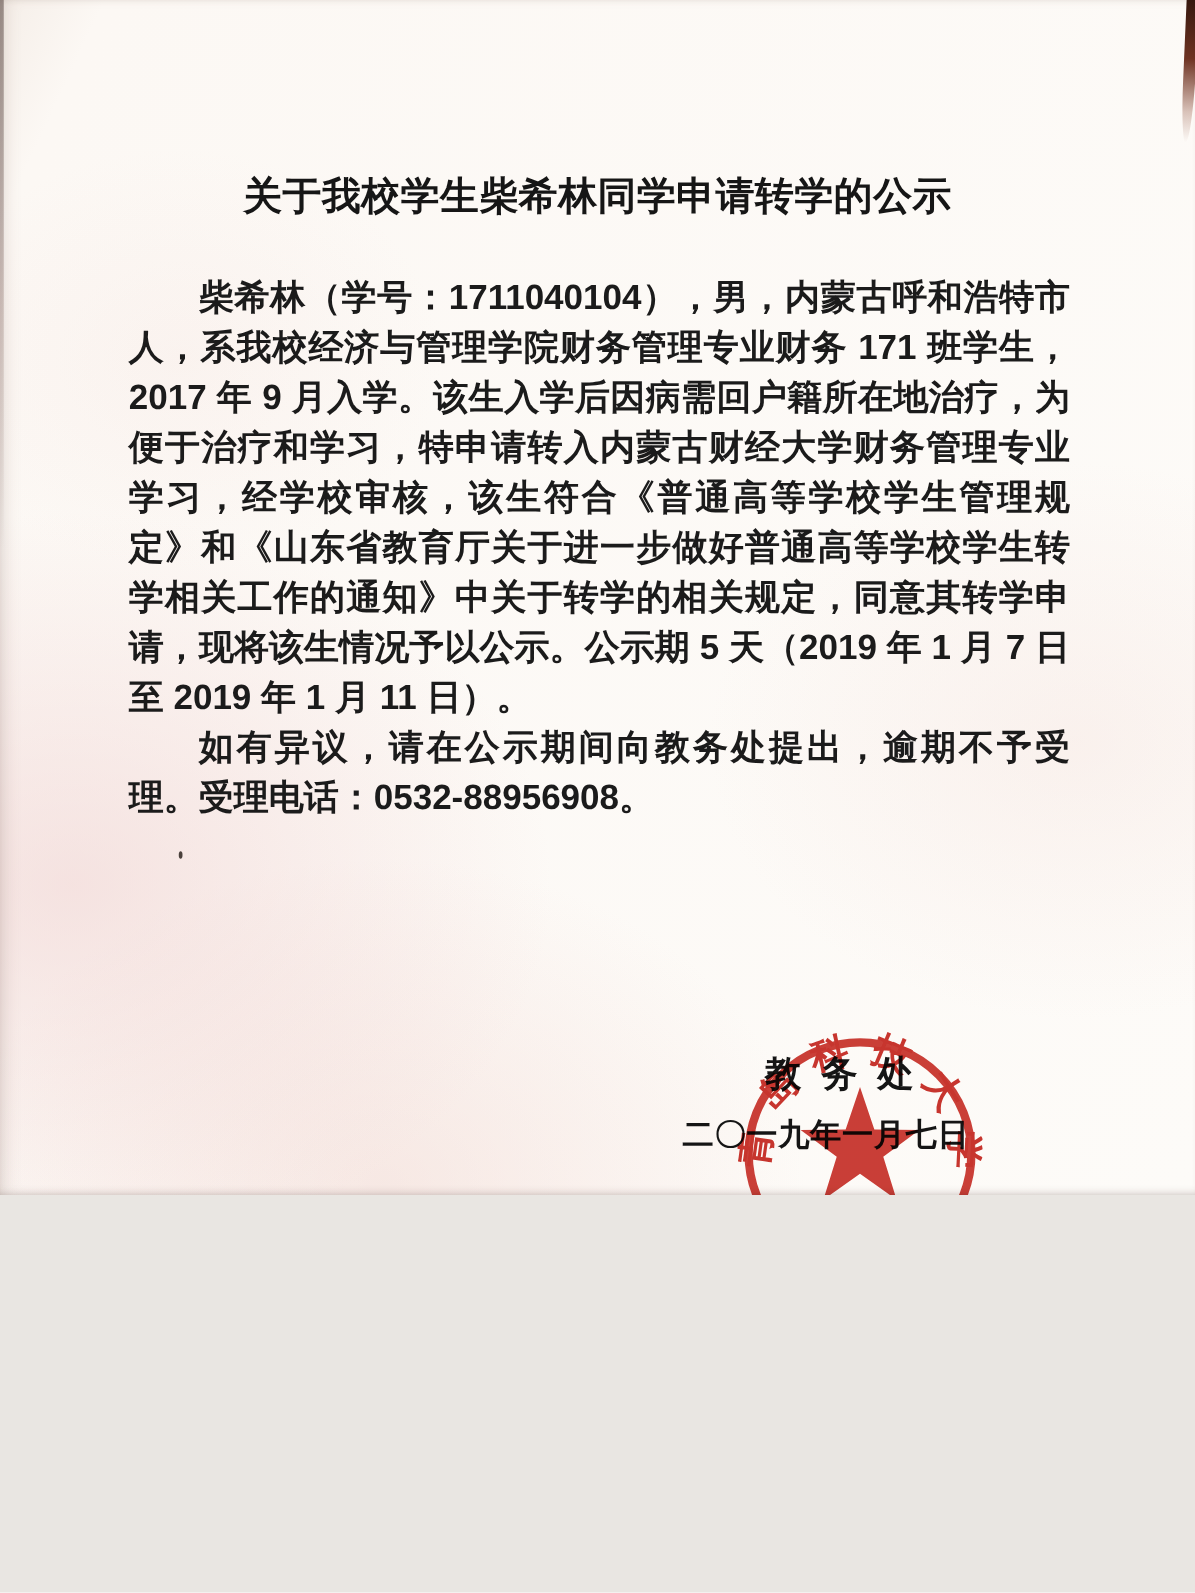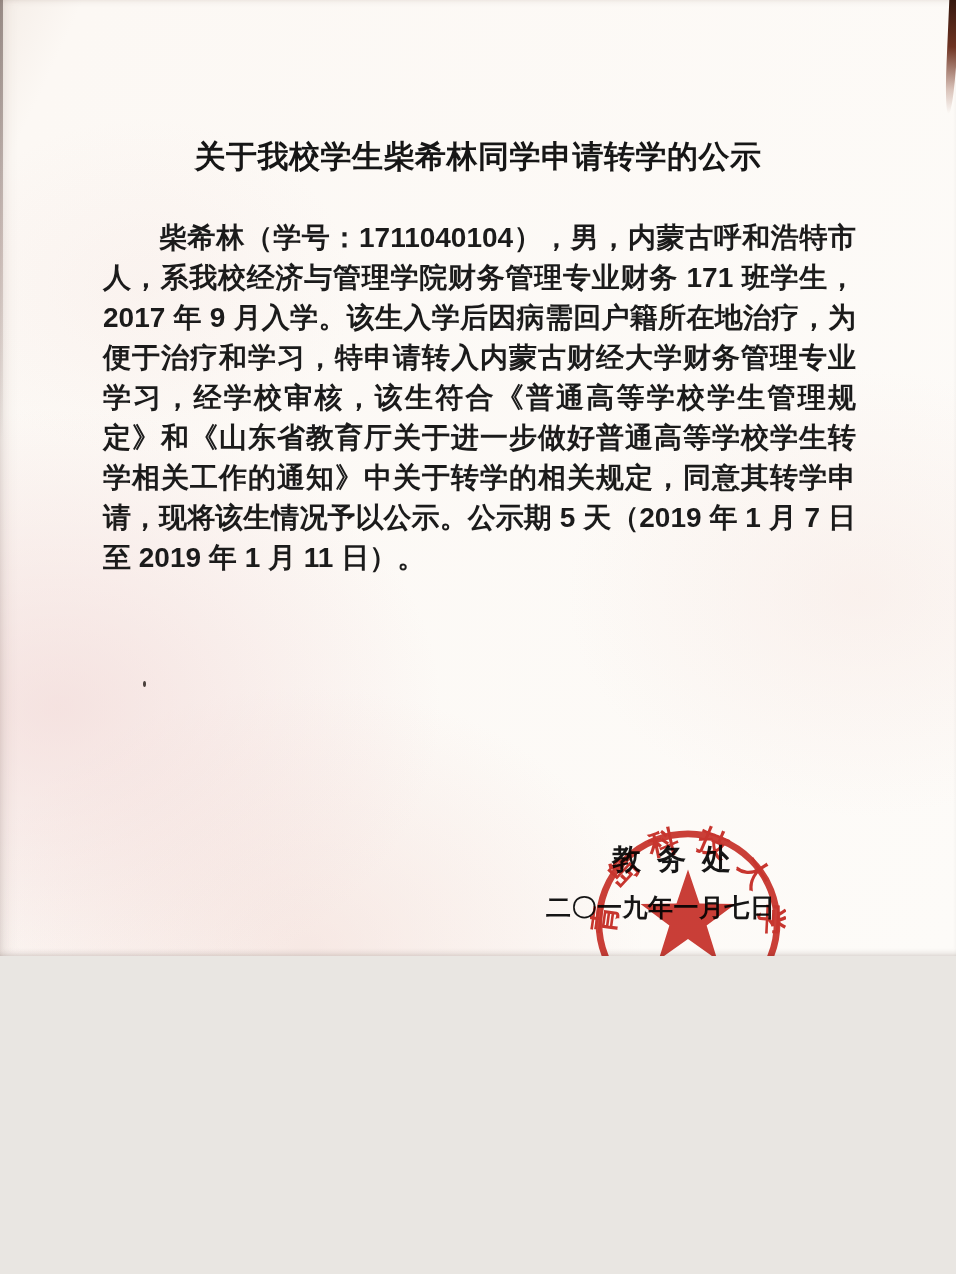--- a/index.html
+++ b/index.html
@@ -81,20 +81,21 @@
 
   <div class="edge-left"></div>
   <div class="corner-streak"></div>
   <div class="speck-1"></div>
   <div class="speck-2"></div>
 
   <h1 class="doc-title">关于我校学生柴希林同学申请转学的公示</h1>
 
   <div class="doc-body">
     <p>柴希林（学号：1711040104），男，内蒙古呼和浩特市人，系我校经济与管理学院财务管理专业财务 171 班学生，2017 年 9 月入学。该生入学后因病需回户籍所在地治疗，为便于治疗和学习，特申请转入内蒙古财经大学财务管理专业学习，经学校审核，该生符合《普通高等学校学生管理规定》和《山东省教育厅关于进一步做好普通高等学校学生转学相关工作的通知》中关于转学的相关规定，同意其转学申请，现将该生情况予以公示。公示期 5 天（2019 年 1 月 7 日至 2019 年 1 月 11 日）。</p>
+    <p>如有异议，请在公示期间向教务处提出，逾期不予受理。受理电话：0532-88956908。</p>
   </div>
 
   <div class="sig-dept">教务处</div>
 
   <div class="sig-date">二〇一九年一月七日</div>
 
   <svg class="stamp" viewBox="0 0 220 220" xmlns="http://www.w3.org/2000/svg">
     <circle cx="110" cy="110" r="100" fill="none" stroke="#c5261f" stroke-width="7.5" stroke-opacity="0.95"></circle>
     <path id="stamp-arc" d="M 33 138 A 82 82 0 1 1 187 138" fill="none"></path>
     <text font-size="34" fill="#c5261f" letter-spacing="16">

